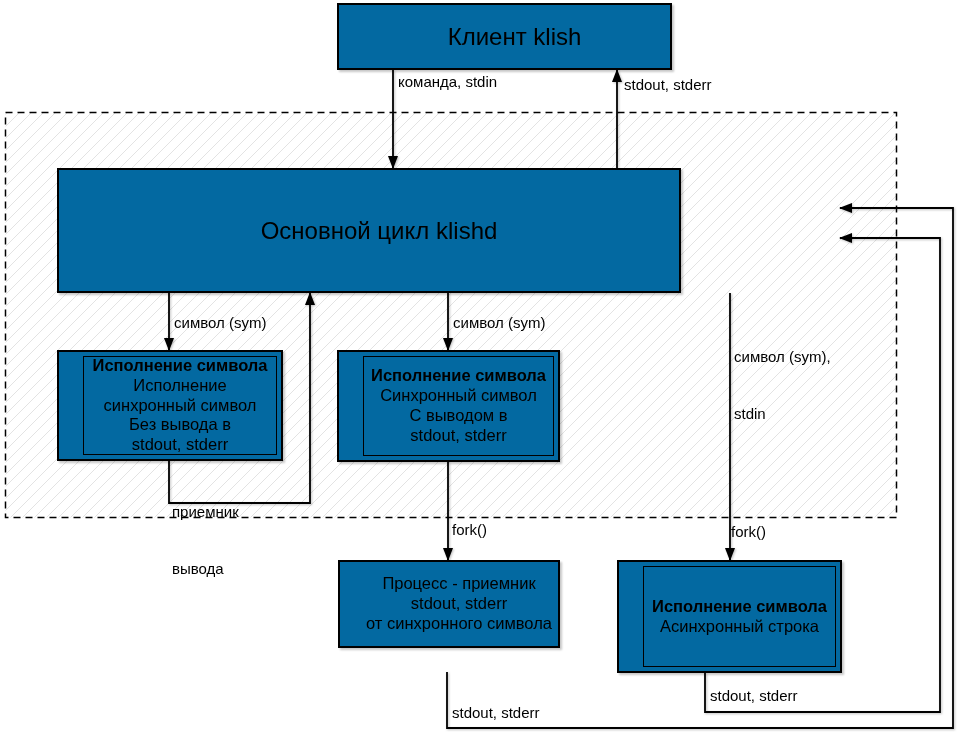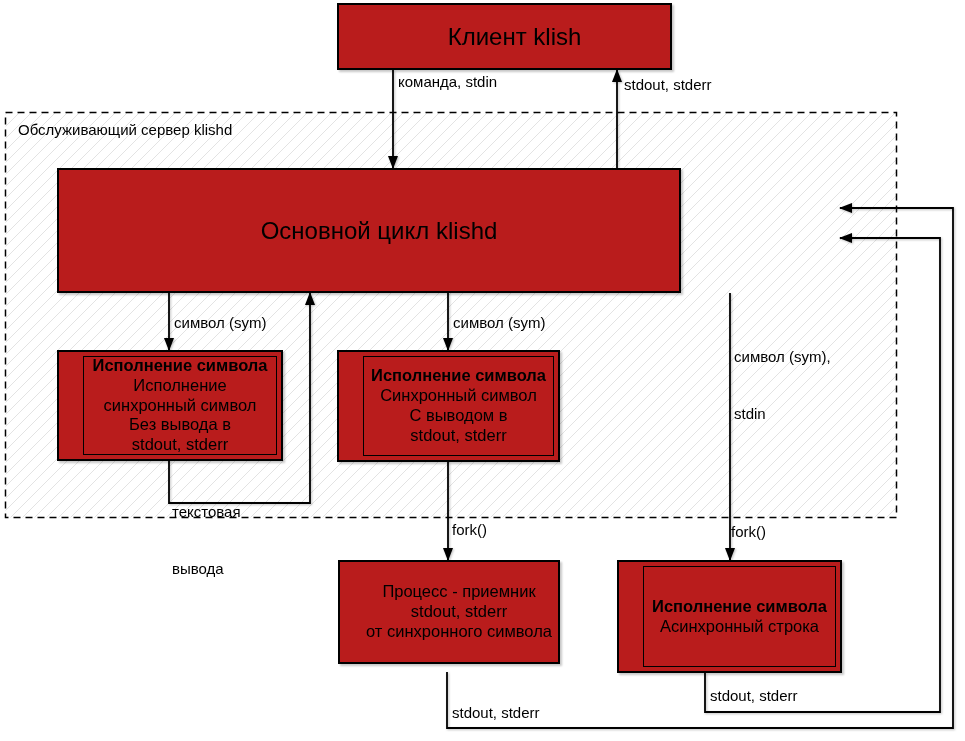--- a/index.html
+++ b/index.html
@@ -3,21 +3,21 @@
 <meta charset="utf-8">
 <style>
   html,body{margin:0;padding:0;background:#fff;}
   #stage{
     position:relative;width:965px;height:741px;background:#fff;
     font-family:"Liberation Sans", sans-serif;color:#000;overflow:hidden;
   }
   #wires{position:absolute;left:0;top:0;width:965px;height:741px;z-index:1;}
   .edges{filter:drop-shadow(1px 1.5px 1px rgba(0,0,0,0.25));}
   .box{
-    position:absolute;background:#b91c1c;border:2px solid #000;z-index:2;
+    position:absolute;background:#0369a1;border:2px solid #000;z-index:2;
     display:flex;align-items:center;justify-content:center;text-align:center;
     box-sizing:border-box;box-shadow:1.5px 2px 2px rgba(0,0,0,0.22);padding-left:20px;
   }
   .box .inner{
     border:1.5px solid #000;flex:1;align-self:stretch;margin:4px;
     display:flex;flex-direction:column;align-items:center;justify-content:center;
     text-align:center;
   }
   .big{font-size:24px;}
   .small{font-size:16.5px;line-height:1.2;}
@@ -48,21 +48,20 @@
       <path d="M169,293 V350" marker-end="url(#arrow)"></path>
       <path d="M448,293 V350" marker-end="url(#arrow)"></path>
       <path d="M730,293 V560" marker-end="url(#arrow)"></path>
       <path d="M448,462 V560" marker-end="url(#arrow)"></path>
       <path d="M169,460 V503 H310 V293" marker-end="url(#arrow)"></path>
       <path d="M447,672 V728 H953 V208 H840" marker-end="url(#arrow)"></path>
       <path d="M705,673 V712 H940 V238 H840" marker-end="url(#arrow)"></path>
     </g>
   </svg>
 
-  <div class="grouplbl" style="left:18px;top:121px;">Обслуживающий сервер klishd</div>
 
   <div class="box big" style="left:337px;top:3px;width:335px;height:67px;">
     <span>Клиент klish</span>
   </div>
 
   <div class="box big" style="left:57px;top:168px;width:624px;height:125px;">
     <span>Основной цикл klishd</span>
   </div>
 
   <div class="box" style="left:57px;top:350px;width:226px;height:111px;">
@@ -77,21 +76,21 @@
 
   <div class="box" style="left:337px;top:350px;width:223px;height:112px;">
     <div class="inner small">
       <div class="t">Исполнение символа</div>
       <div>Синхронный символ</div>
       <div>С выводом в</div>
       <div>stdout, stderr</div>
     </div>
   </div>
 
-  <div class="box small" style="left:338px;top:560px;width:222px;height:104px;">
+  <div class="box small" style="left:338px;top:560px;width:222px;height:88px;">
     <div>
       <div>Процесс - приемник</div>
       <div>stdout, stderr</div>
       <div>от синхронного символа</div>
     </div>
   </div>
 
   <div class="box" style="left:617px;top:560px;width:225px;height:113px;">
     <div class="inner small">
       <div class="t">Исполнение символа</div>
@@ -101,21 +100,21 @@
 
   <div class="lbl" style="left:398px;top:72px;">команда, stdin</div>
   <div class="lbl" style="left:624px;top:75px;">stdout, stderr</div>
   <div class="lbl" style="left:174px;top:313px;">символ (sym)</div>
   <div class="lbl" style="left:453px;top:313px;">символ (sym)</div>
   <div class="lbl" style="left:734px;top:309px;">
     <div>символ (sym),</div>
     <div>stdin</div>
   </div>
   <div class="lbl" style="left:172px;top:464px;">
-    <div>текстовая</div>
+    <div>приемник</div>
     <div>вывода</div>
   </div>
   <div class="lbl" style="left:452px;top:520px;">fork()</div>
   <div class="lbl" style="left:731px;top:522px;">fork()</div>
   <div class="lbl" style="left:710px;top:686px;">stdout, stderr</div>
   <div class="lbl" style="left:452px;top:703px;">stdout, stderr</div>
 
 </div>
 
 </body></html>

